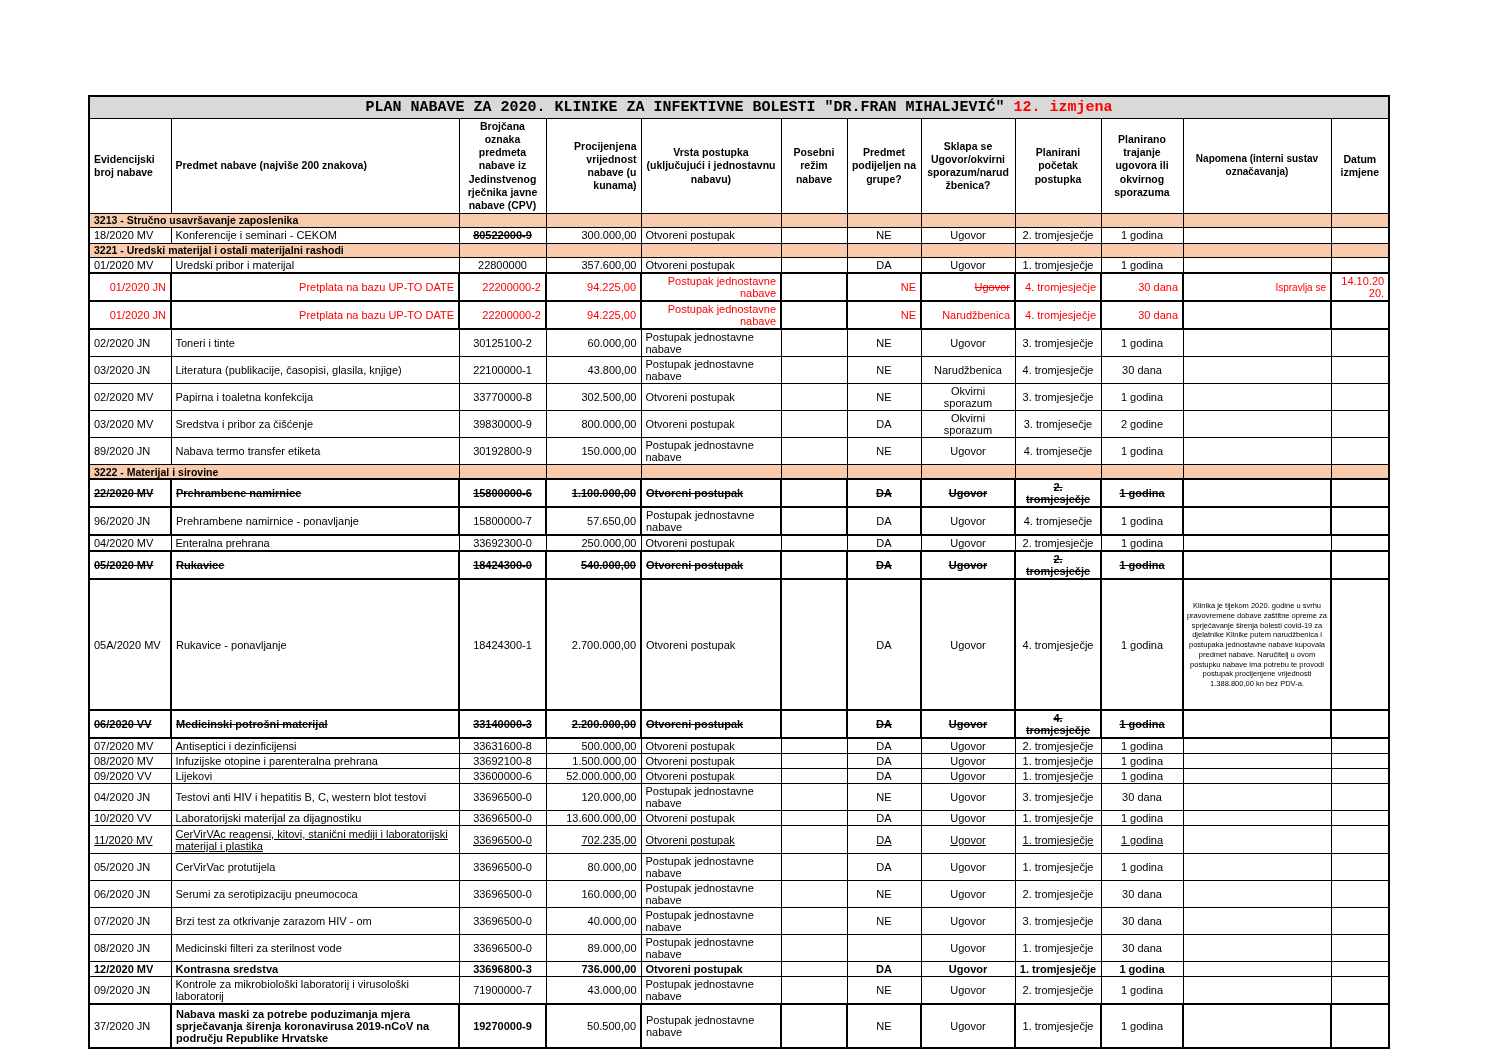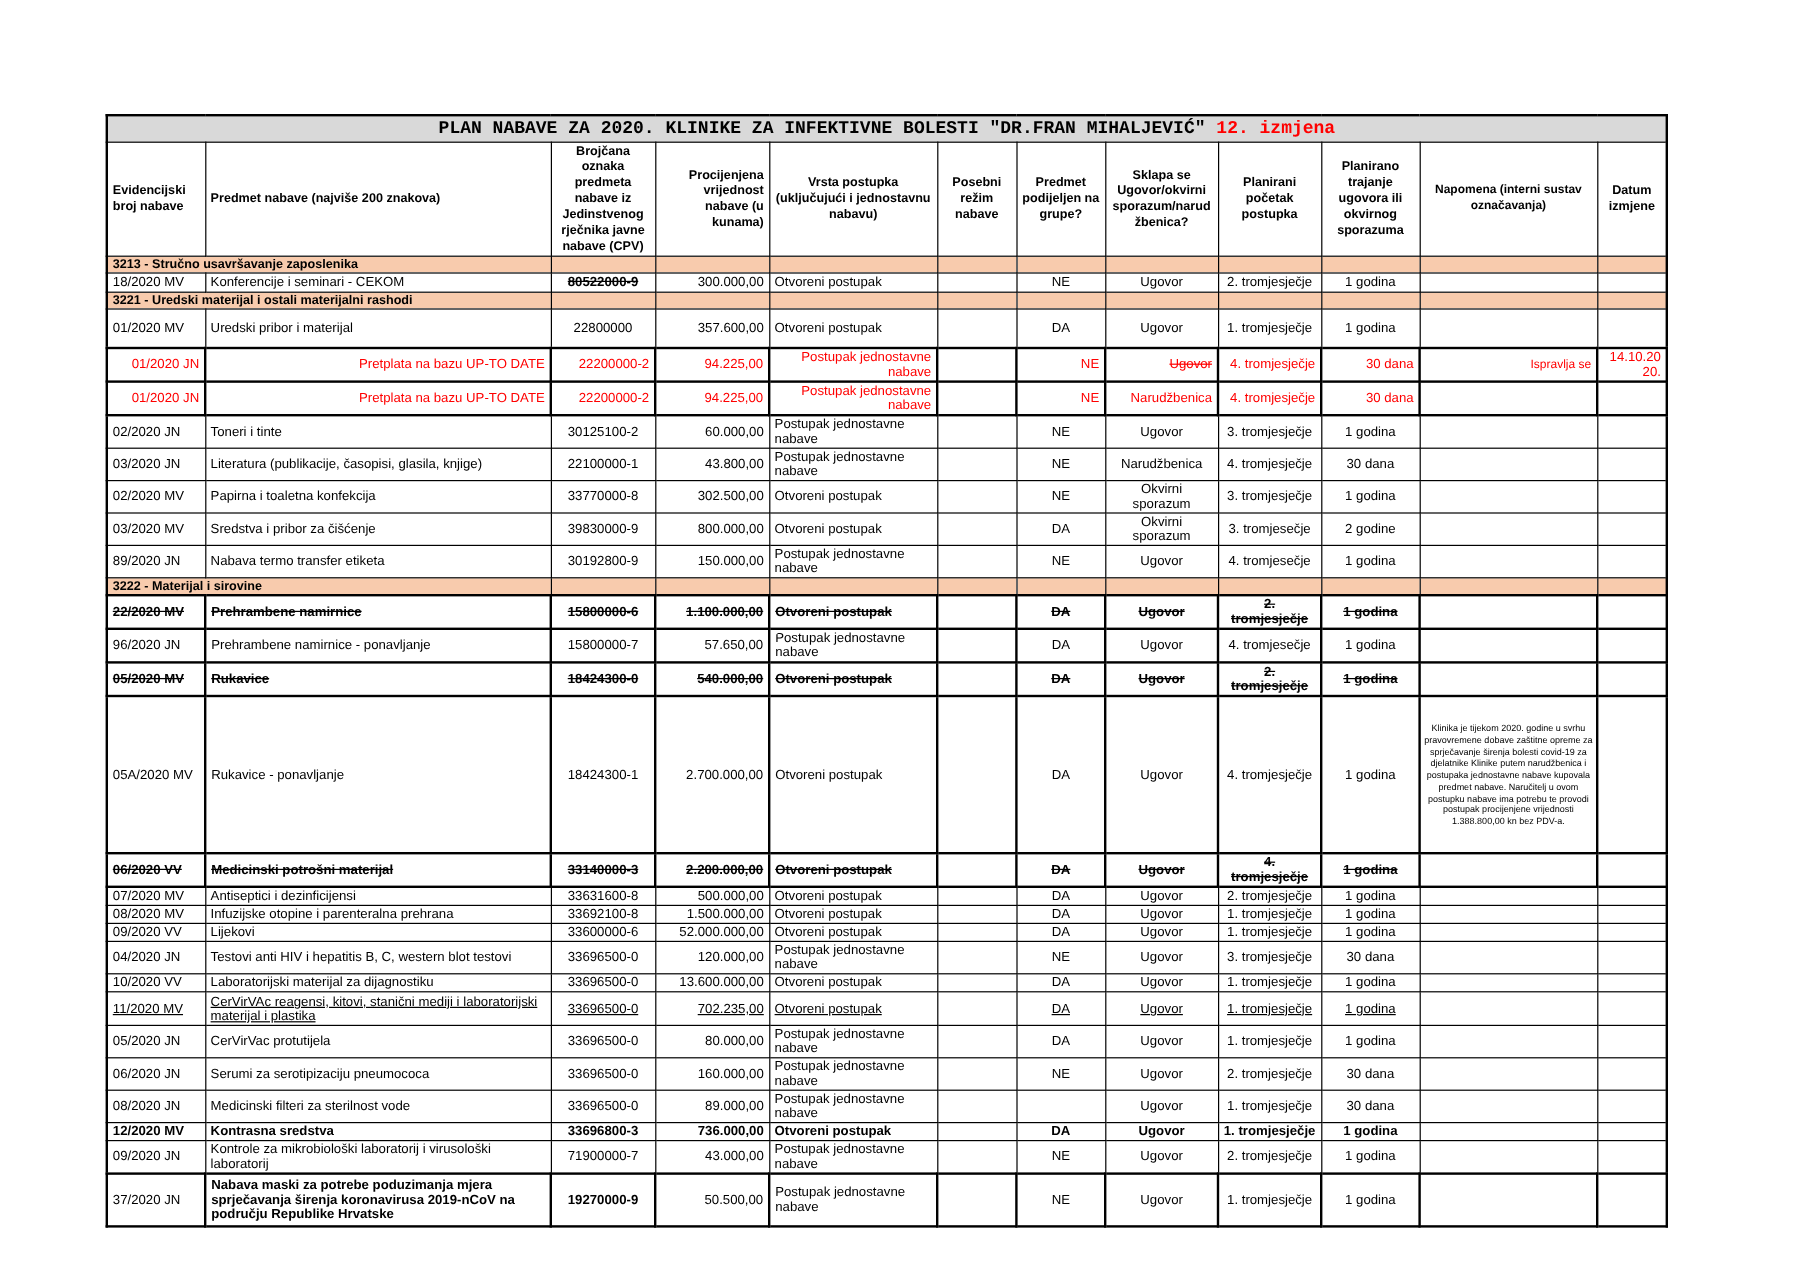--- a/index.html
+++ b/index.html
@@ -97,21 +97,21 @@
           <td></td>
           <td></td>
           <td></td>
           <td></td>
           <td></td>
           <td></td>
           <td></td>
           <td></td>
           <td></td>
         </tr>
-        <tr class="" style="height: 33px; padding-left: 40px;">
+        <tr class="" style="height: 16px; padding-left: 40px;">
           <td class="col-evid">01/2020 MV</td>
           <td class="col-predmet">Uredski pribor i materijal</td>
           <td class="col-cpv">22800000</td>
           <td class="col-vrijednost">357.600,00</td>
           <td class="col-vrsta">Otvoreni postupak</td>
           <td class="col-rezim"></td>
           <td class="col-grupe">DA</td>
           <td class="col-sklapa">Ugovor</td>
           <td class="col-pocetak">1. tromjesječje</td>
           <td class="col-trajanje">1 godina</td>
@@ -250,20 +250,34 @@
           <td class="col-vrijednost">57.650,00</td>
           <td class="col-vrsta">Postupak jednostavne nabave</td>
           <td class="col-rezim"></td>
           <td class="col-grupe">DA</td>
           <td class="col-sklapa">Ugovor</td>
           <td class="col-pocetak">4. tromjesečje</td>
           <td class="col-trajanje">1 godina</td>
           <td class="col-napomena"></td>
           <td class="col-datum"></td>
         </tr>
+        <tr class="" style="height: 16px;">
+          <td class="col-evid">04/2020 MV</td>
+          <td class="col-predmet">Enteralna prehrana</td>
+          <td class="col-cpv">33692300-0</td>
+          <td class="col-vrijednost">250.000,00</td>
+          <td class="col-vrsta">Otvoreni postupak</td>
+          <td class="col-rezim"></td>
+          <td class="col-grupe">DA</td>
+          <td class="col-sklapa">Ugovor</td>
+          <td class="col-pocetak">2. tromjesječje</td>
+          <td class="col-trajanje">1 godina</td>
+          <td class="col-napomena"></td>
+          <td class="col-datum"></td>
+        </tr>
         <tr class="bstrike chg" style="height: 14px;">
           <td class="col-evid">05/2020 MV</td>
           <td class="col-predmet">Rukavice</td>
           <td class="col-cpv">18424300-0</td>
           <td class="col-vrijednost">540.000,00</td>
           <td class="col-vrsta">Otvoreni postupak</td>
           <td class="col-rezim"></td>
           <td class="col-grupe">DA</td>
           <td class="col-sklapa">Ugovor</td>
           <td class="col-pocetak">2. tromjesječje</td>
@@ -405,20 +419,34 @@
           <td class="col-vrsta">Postupak jednostavne nabave</td>
           <td class="col-rezim"></td>
           <td class="col-grupe">NE</td>
           <td class="col-sklapa">Ugovor</td>
           <td class="col-pocetak">2. tromjesječje</td>
           <td class="col-trajanje">30 dana</td>
           <td class="col-napomena"></td>
           <td class="col-datum"></td>
         </tr>
         <tr class="" style="height: 26px;">
+          <td class="col-evid">07/2020 JN</td>
+          <td class="col-predmet">Brzi test za otkrivanje zarazom HIV - om</td>
+          <td class="col-cpv">33696500-0</td>
+          <td class="col-vrijednost">40.000,00</td>
+          <td class="col-vrsta">Postupak jednostavne nabave</td>
+          <td class="col-rezim"></td>
+          <td class="col-grupe">NE</td>
+          <td class="col-sklapa">Ugovor</td>
+          <td class="col-pocetak">3. tromjesječje</td>
+          <td class="col-trajanje">30 dana</td>
+          <td class="col-napomena"></td>
+          <td class="col-datum"></td>
+        </tr>
+        <tr class="" style="height: 26px;">
           <td class="col-evid">08/2020 JN</td>
           <td class="col-predmet">Medicinski filteri za sterilnost vode</td>
           <td class="col-cpv">33696500-0</td>
           <td class="col-vrijednost">89.000,00</td>
           <td class="col-vrsta">Postupak jednostavne nabave</td>
           <td class="col-rezim"></td>
           <td class="col-grupe"></td>
           <td class="col-sklapa">Ugovor</td>
           <td class="col-pocetak">1. tromjesječje</td>
           <td class="col-trajanje">30 dana</td>

